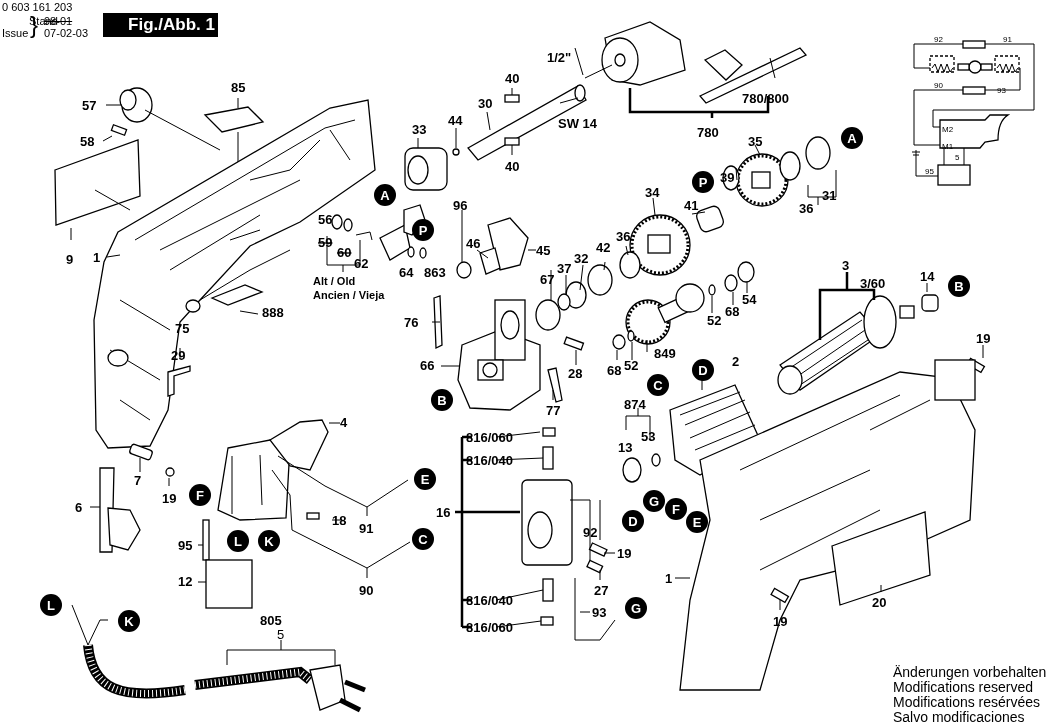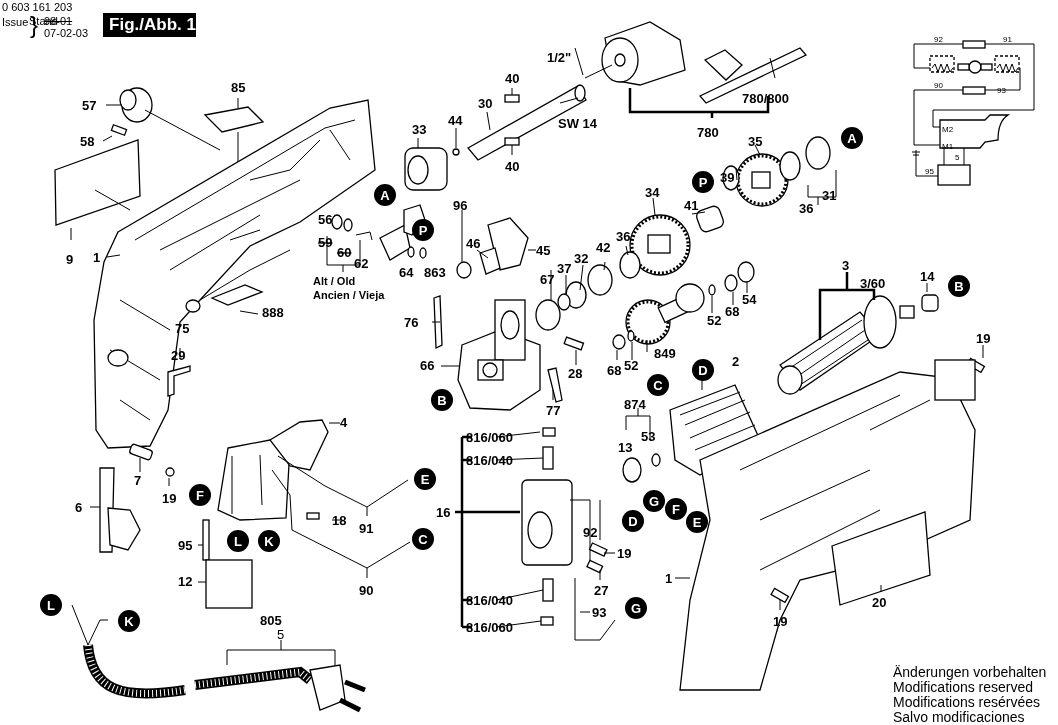--- a/index.html
+++ b/index.html
@@ -2,27 +2,27 @@
 <html><head>
 <meta charset="utf-8">
 <style>
   html, body { margin: 0; padding: 0; background: #ffffff; }
   body { width: 1058px; height: 725px; position: relative; overflow: hidden;
          font-family: "Liberation Sans", "DejaVu Sans", sans-serif; color: #000; }
   #stage { position: absolute; left: 0; top: 0; width: 1058px; height: 541px; }
   .hdr { position: absolute; font-size: 11px; line-height: 12px; }
   .doc-no { left: 2px; top: 1px; }
   .stand { left: 2px; top: 15px; margin-left: 27px; }
-  .issue { left: 2px; top: 16px; }
+  .issue { left: 2px; top: 27px; }
   .brace { position: absolute; left: 30px; top: 13px; font-size: 24px; line-height: 24px; }
   .old-date { left: 44px; top: 15px; text-decoration: line-through; }
   .new-date { left: 44px; top: 27px; }
   .fig-box { position: absolute; left: 103px; top: 13px; width: 93px; height: 24px;
              background: #000; color: #fff; font-weight: bold; font-size: 17px;
-             line-height: 24px; text-align: right; }
+             line-height: 24px; text-align: center; padding-left: 22px; }
   .notes { position: absolute; left: 893px; top: 665px; font-size: 14px; line-height: 15px; }
   svg text { font-family: "Liberation Sans", "DejaVu Sans", sans-serif; }
   .lbl { font-size: 13px; font-weight: bold; }
   .lbl-s { font-size: 11px; font-weight: bold; }
   .circ-t { font-size: 13px; font-weight: bold; fill: #fff; text-anchor: middle; dominant-baseline: central; }
   .ln { stroke: #000; stroke-width: 1; fill: none; }
   .part { stroke: #000; stroke-width: 1.3; fill: #fff; }
   .thick { stroke: #000; stroke-width: 2.5; fill: none; }
   .schem text { font-size: 8px; }
 </style>

